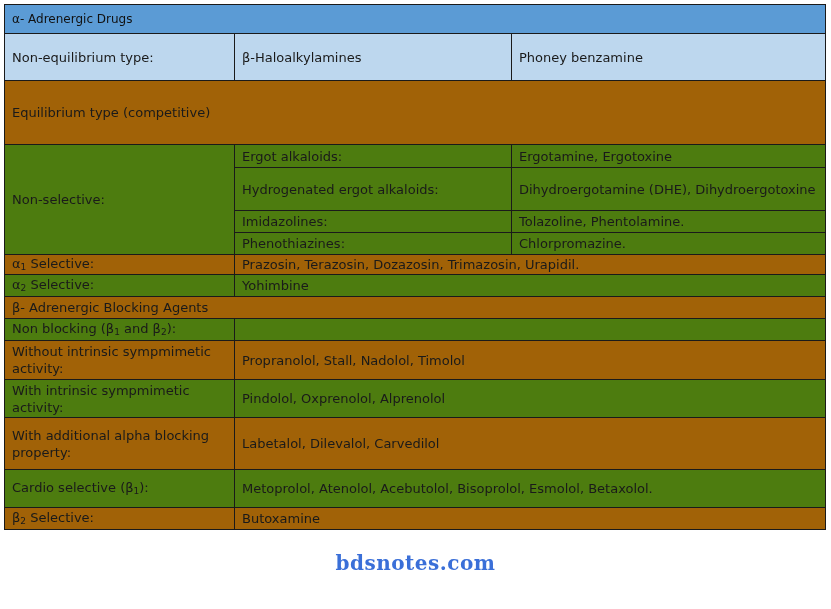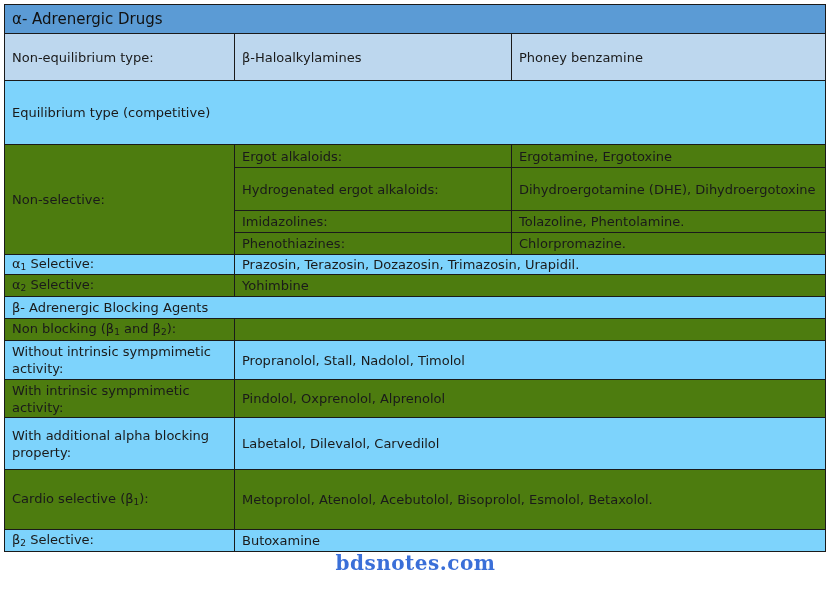--- a/index.html
+++ b/index.html
@@ -1,24 +1,24 @@
 <!DOCTYPE html>
 <html><head>
 <meta charset="utf-8">
 <style>
   html, body { margin:0; padding:0; background:#ffffff; }
   body { width:831px; height:609px; position:relative; overflow:hidden;
          font-family:"DejaVu Sans", "Liberation Sans", sans-serif; color:#1a1a1a; }
   .tbl { position:absolute; left:4px; top:4px; width:821px; border-collapse:collapse; table-layout:fixed;
          font-size:13px; }
   .tbl td { border:1px solid #1a1a1a; padding:0 7px; vertical-align:middle; line-height:17px; }
-  .hdr td { background:#5b9bd5; color:#111; font-size:15px; height:28px; }
+  .hdr td { background:#5b9bd5; color:#111; font-size:12px; height:28px; }
   .lb { background:#bdd7ee; }
   .xb { background:#4d7c0f; }
-  .wh { background:#7dd3fc; }
+  .wh { background:#a16207; }
   sub { font-size:9px; vertical-align:baseline; position:relative; top:2px; }
   .watermark { position:absolute; left:0; width:831px; top:551px; text-align:center;
                font-family:"DejaVu Serif", "Liberation Serif", serif; font-weight:bold;
                font-size:20px; color:#3a6fd8; letter-spacing:0.5px; }
 </style>
 </head>
 <body>
 
 <table class="tbl">
   <colgroup>
@@ -85,21 +85,21 @@
   </tr>
   <tr style="height:38px">
     <td class="xb">With intrinsic sympmimetic activity:</td>
     <td colspan="2" class="xb">Pindolol, Oxprenolol, Alprenolol</td>
   </tr>
   <tr style="height:52px">
     <td class="wh">With additional alpha blocking property:</td>
     <td colspan="2" class="wh">Labetalol, Dilevalol, Carvedilol</td>
   </tr>
 
-  <tr style="height:60px">
+  <tr style="height:38px">
     <td class="xb"><span>Cardio selective (β</span><sub>1</sub><span>):</span></td>
     <td colspan="2" class="xb">Metoprolol, Atenolol, Acebutolol, Bisoprolol, Esmolol, Betaxolol.</td>
   </tr>
 
   <tr style="height:22px">
     <td class="wh"><span>β</span><sub>2</sub><span> Selective:</span></td>
     <td colspan="2" class="wh">Butoxamine</td>
   </tr>
 </tbody>
   </table>

